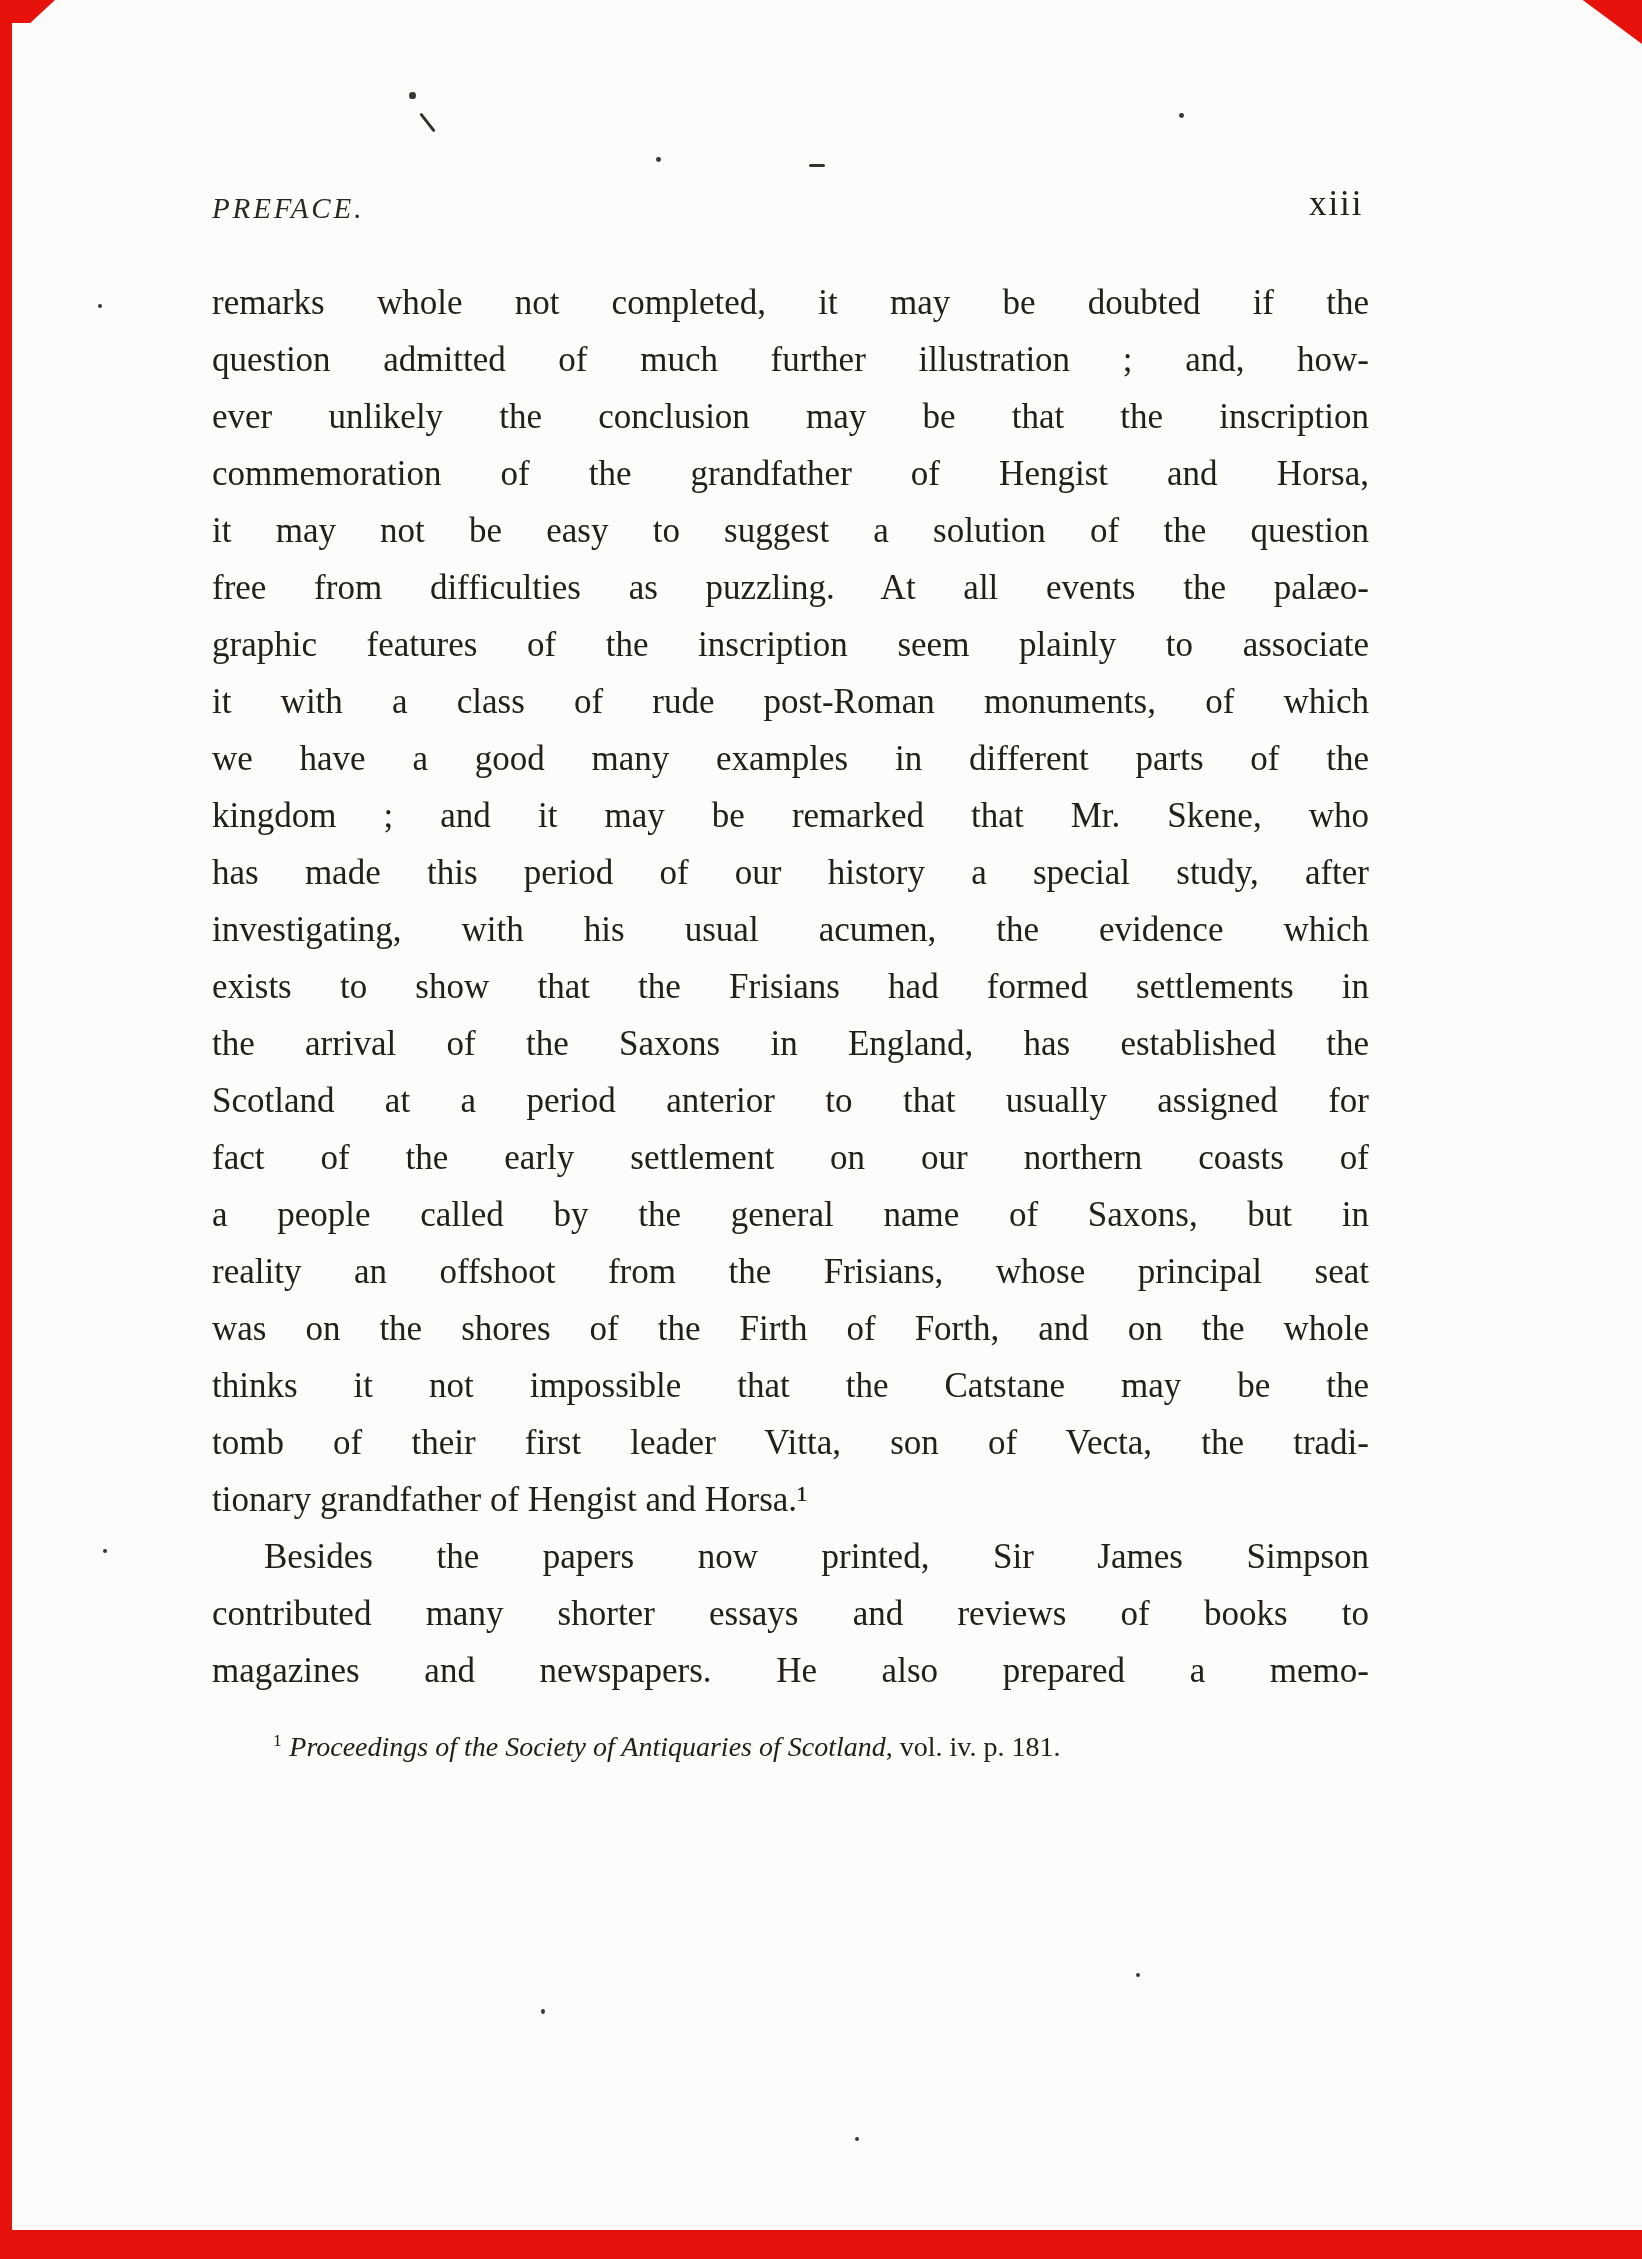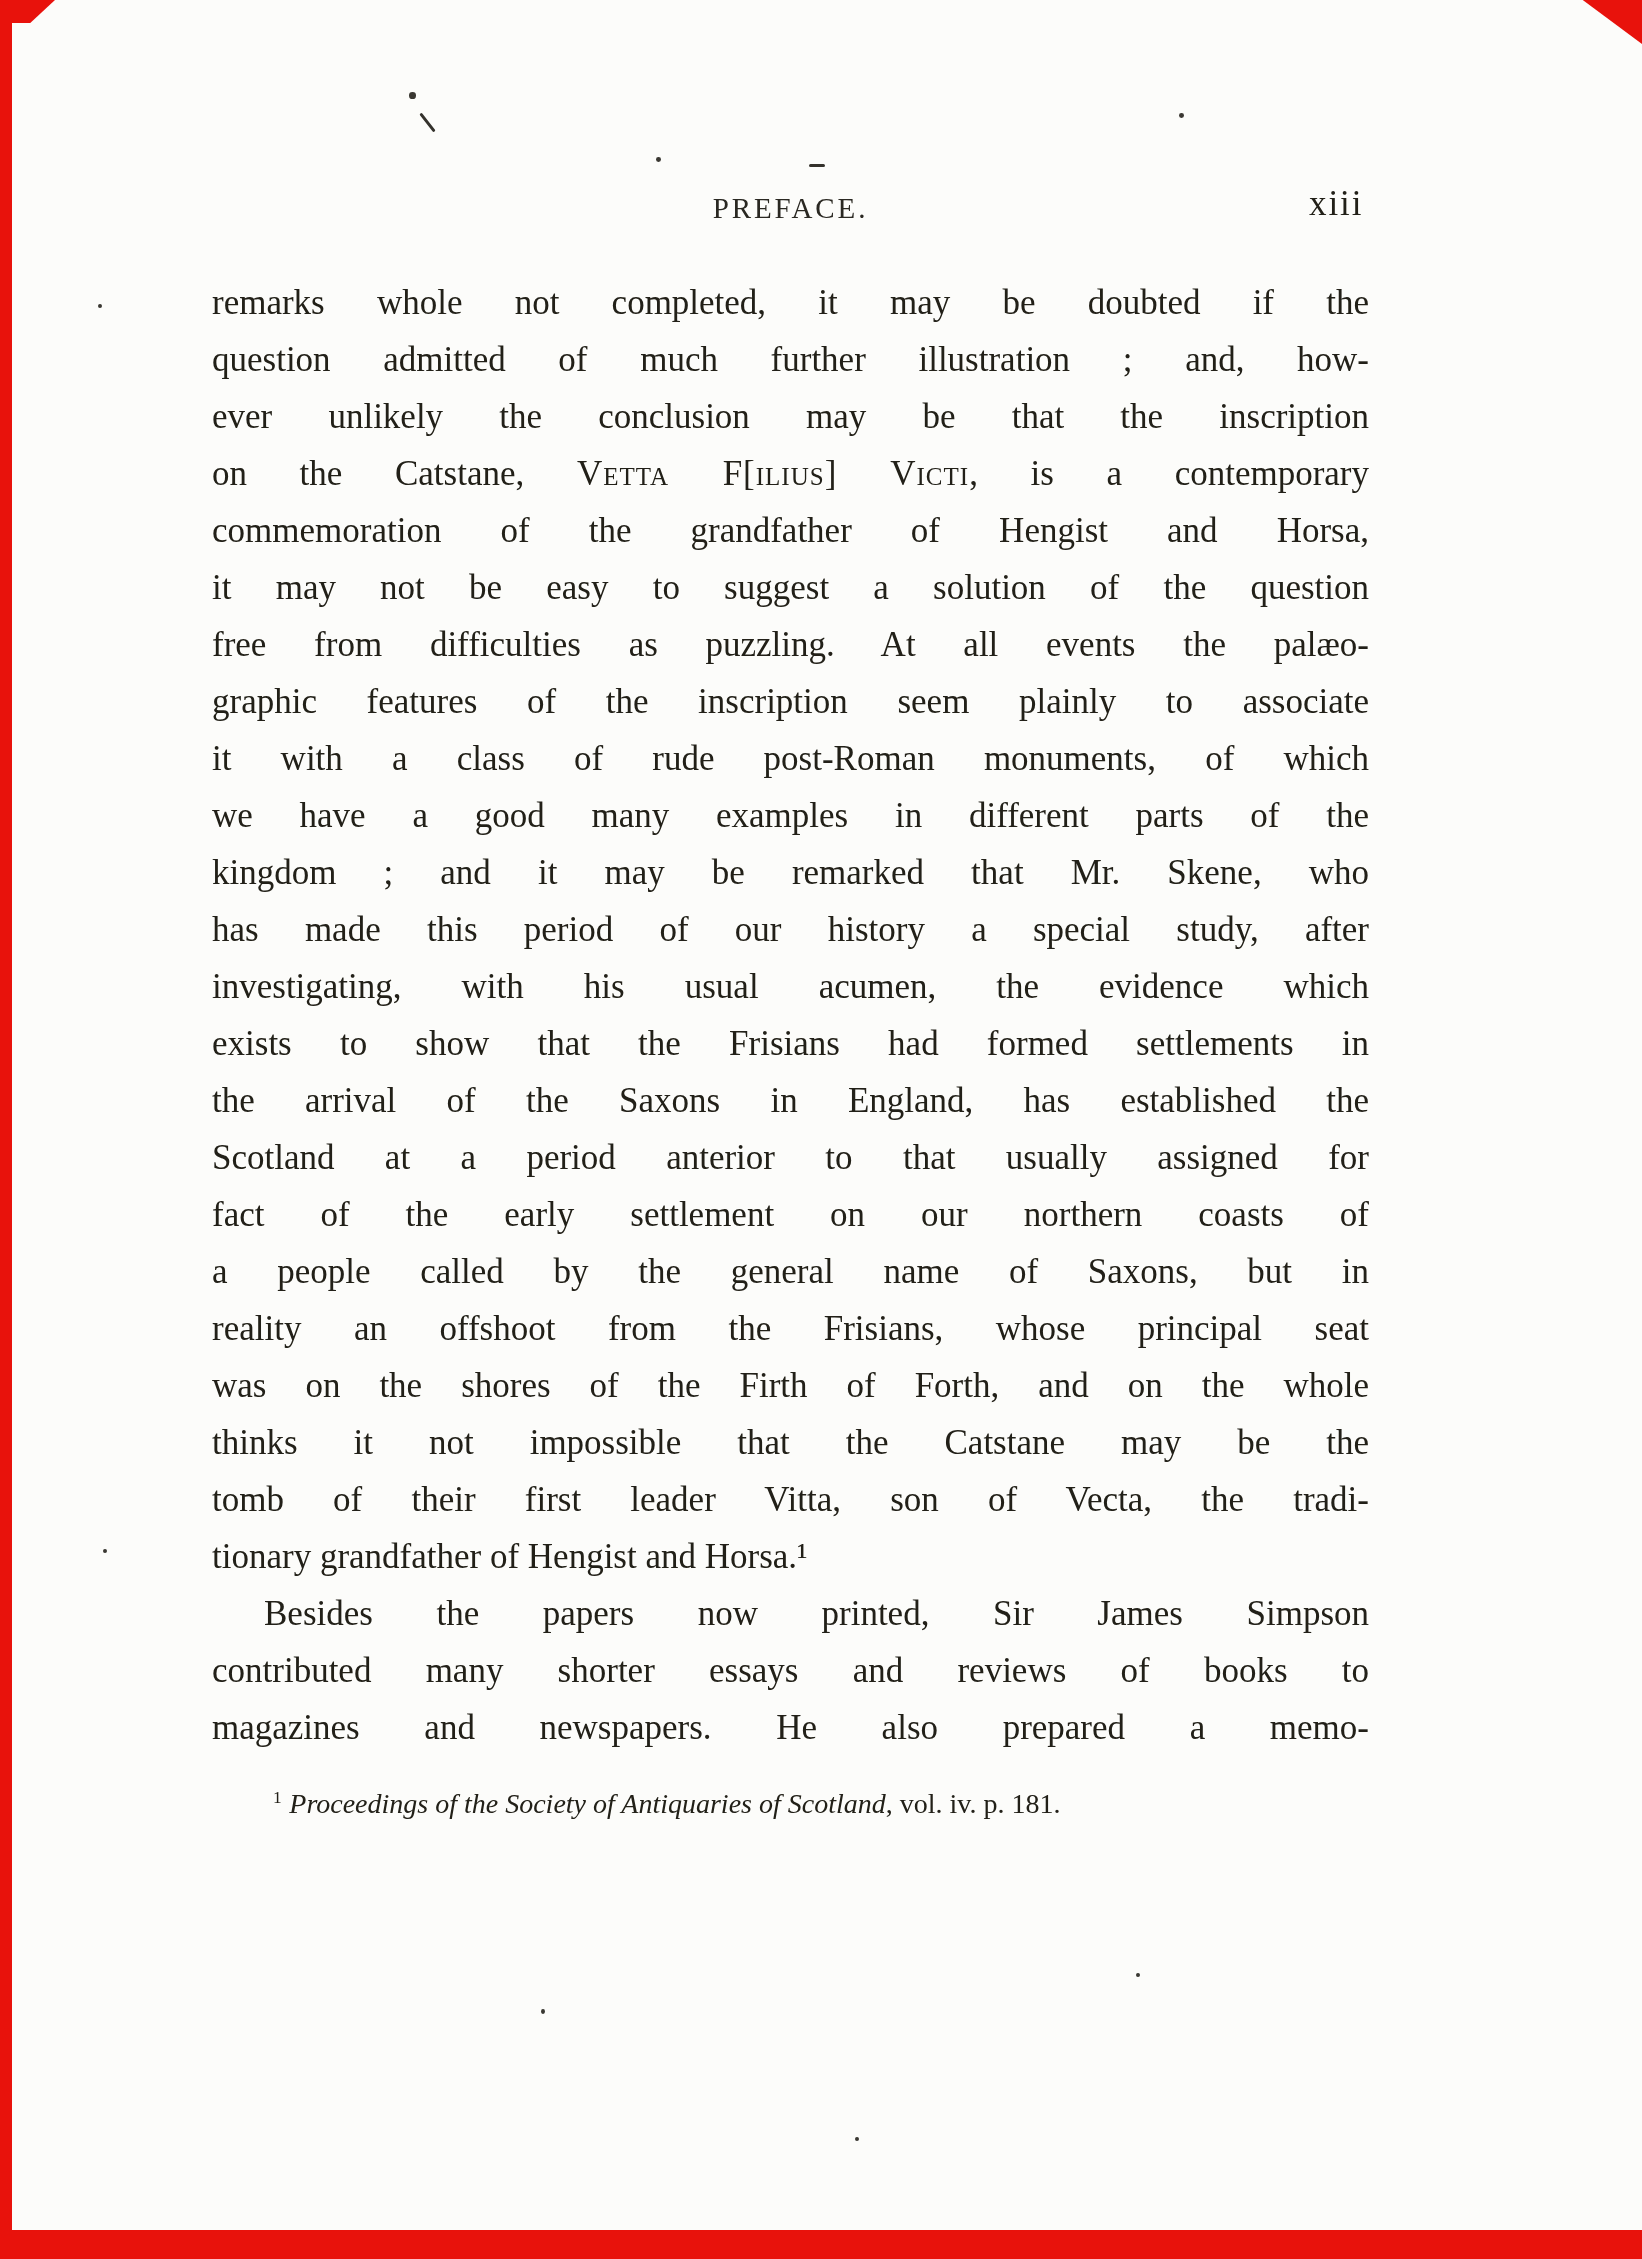--- a/index.html
+++ b/index.html
@@ -20,21 +20,21 @@
     clip-path: polygon(0 0, 100% 0, 55% 100%, 0 100%);
   }
   .red-topright {
     position: absolute; right: 0; top: 0; width: 76px; height: 44px; background: #e8120c;
     clip-path: polygon(22% 0, 100% 0, 100% 100%);
   }
   .content { position: absolute; left: 212px; top: 184px; width: 1157px; }
   .header { position: relative; height: 67px; }
   .header .title {
     position: absolute; left: 0; right: 0; top: 7.6px;
-    text-align: center; font-size: 29px; letter-spacing: 2.9px; color: #2a2822;
+    text-align: left; font-size: 29px; letter-spacing: 2.9px; color: #2a2822; font-style: italic;
   }
   .header .pageno { position: absolute; right: 5.7px; top: 0; font-size: 35px; letter-spacing: 1.9px; }
   .body { margin-top: 23px; font-size: 35px; line-height: 57px; }
   .line { text-align: justify; text-align-last: justify; }
   .line.flush { text-align-last: left; }
   .line.indent { text-indent: 52px; }
   .sc { font-variant: small-caps; letter-spacing: 1px; }
   .footnote { margin-top: 23px; padding-left: 61px; font-size: 28px; line-height: 38px; }
   .fn-marker { vertical-align: 9.6px; font-size: 0.62em; margin-right: 7.6px; }
   .fn-title { font-style: italic; }
@@ -67,21 +67,20 @@
 
     <div class="header">
       <div class="title">PREFACE.</div>
       <div class="pageno">xiii</div>
     </div>
 
     <div class="body">
       <div class="line">remarks whole not completed, it may be doubted if the</div>
       <div class="line">question admitted of much further illustration ; and, how-</div>
       <div class="line">ever unlikely the conclusion may be that the inscription</div>
-      <div class="line"><span>on the Catstane, </span><span class="sc">Vetta F[ilius] Victi</span><span>, is a contemporary</span></div>
       <div class="line">commemoration of the grandfather of Hengist and Horsa,</div>
       <div class="line">it may not be easy to suggest a solution of the question</div>
       <div class="line">free from difficulties as puzzling.  At all events the palæo-</div>
       <div class="line">graphic features of the inscription seem plainly to associate</div>
       <div class="line">it with a class of rude post-Roman monuments, of which</div>
       <div class="line">we have a good many examples in different parts of the</div>
       <div class="line">kingdom ; and it may be remarked that Mr. Skene, who</div>
       <div class="line">has made this period of our history a special study, after</div>
       <div class="line">investigating, with his usual acumen, the evidence which</div>
       <div class="line">exists to show that the Frisians had formed settlements in</div>

